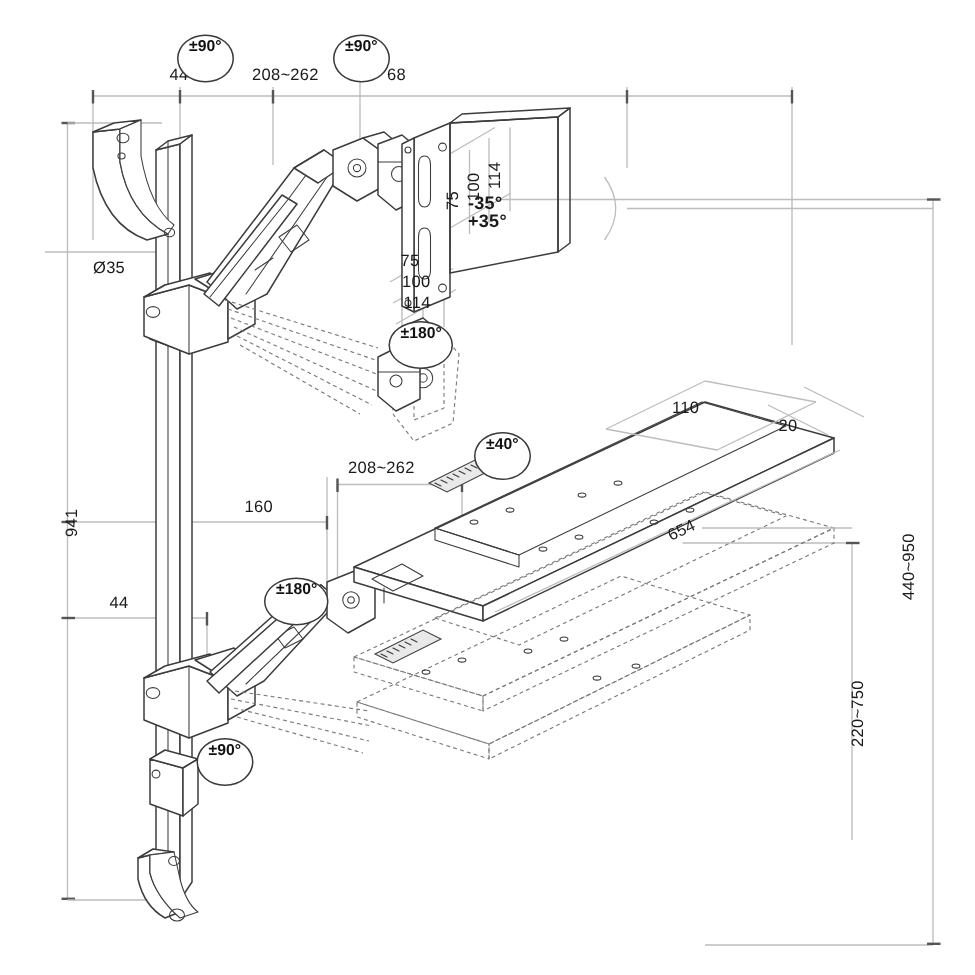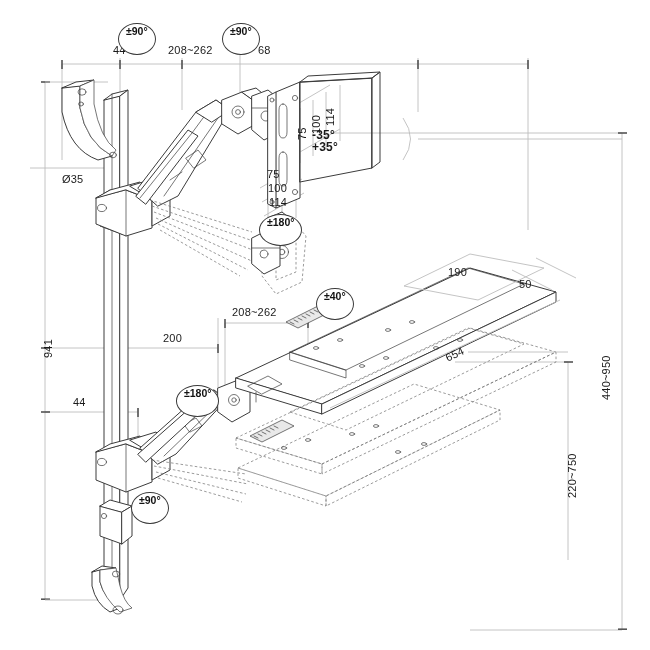--- a/index.html
+++ b/index.html
@@ -386,35 +386,35 @@
   <div class="lbl" style="left:168px; top:44px;">208~262</div>
 
   <div class="lbl" style="left:258px; top:44px;">68</div>
 
   <div class="lbl" style="left:62px; top:158px;margin-top:15px;">Ø35</div>
 
   <div class="lbl vert" style="left:42px; top:358px;">941</div>
 
   <div class="lbl" style="left:73px; top:396px;">44</div>
 
-  <div class="lbl" style="left:163px; top:332px;">200</div>
+  <div class="lbl" style="left:163px; top:332px;">160</div>
 
   <div class="lbl" style="left:232px; top:306px;">208~262</div>
 
   <div class="lbl vert" style="left:296px; top:140px;">75</div>
   <div class="lbl vert" style="left:310px; top:134px;">100</div>
   <div class="lbl vert" style="left:324px; top:126px;">114</div>
 
   <div class="lbl" style="left:267px; top:168px;">75</div>
   <div class="lbl" style="left:268px; top:182px;">100</div>
   <div class="lbl" style="left:269px; top:196px;">114</div>
 
-  <div class="lbl" style="left:448px; top:266px;">190</div>
-
-  <div class="lbl" style="left:519px; top:278px;">50</div>
+  <div class="lbl" style="left:448px; top:266px;">110</div>
+
+  <div class="lbl" style="left:519px; top:278px;">20</div>
 
   <div class="lbl" style="left:446px; top:352px; transform:rotate(-25deg); transform-origin:0 50%;">654</div>
 
   <div class="lbl vert" style="left:600px; top:400px;">440~950</div>
 
   <div class="lbl vert" style="left:566px; top:498px;">220~750</div>
 
   <div class="lbl bold" style="left:312px; top:112px;margin-top:28px;">+35°</div>
   <div class="lbl bold" style="left:312px; top:128px;text-align:center;">-35°</div>
 

